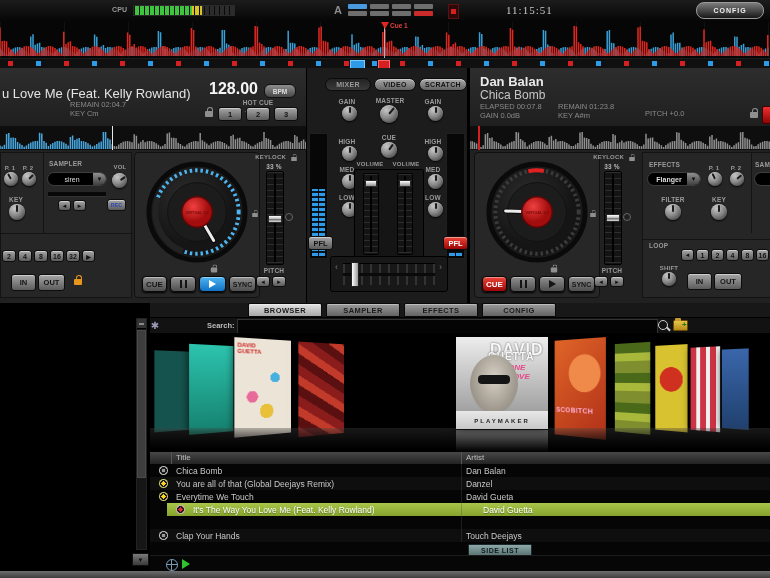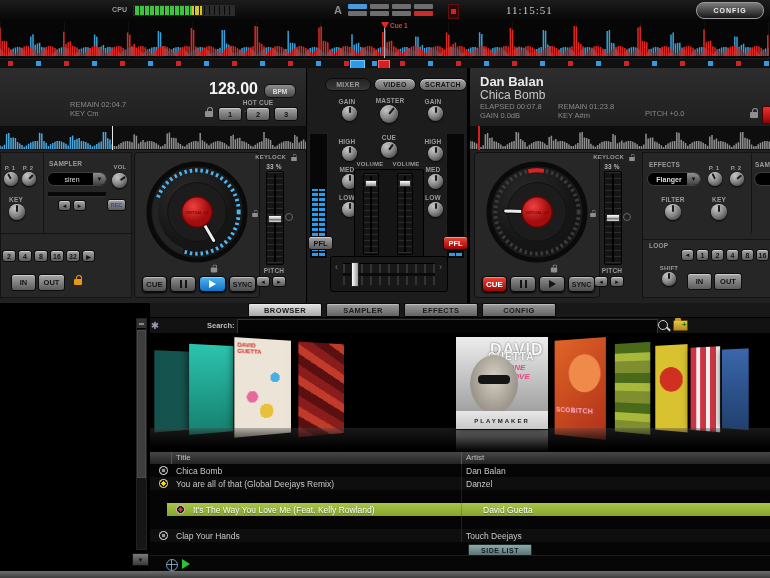--- a/index.html
+++ b/index.html
@@ -124,20 +124,21 @@
         <div class="beatsq" style="left: 680px; background: rgb(212, 32, 32);"></div>
         <div class="beatsq" style="left: 708px; background: rgb(46, 155, 232);"></div>
         <div class="beatsq" style="left: 736px; background: rgb(212, 32, 32);"></div>
         <div class="beatsq" style="left: 764px; background: rgb(46, 155, 232);"></div>
         <div style="position: absolute; left: 378px; top: 1px; width: 10px; height: 7px; background: rgb(212, 32, 32); border: 1px solid rgb(255, 102, 102);"></div>
         <div style="position: absolute; left: 350px; top: 1px; width: 13px; height: 7px; background: rgb(46, 155, 232); border: 1px solid rgb(119, 204, 255);"></div>
       </div>
   </div>
 
   <div class="a" style="left:0;top:68px;width:306px;height:58px;background:linear-gradient(#2d2d2d,#1f1f1f);border-bottom:1px solid #000;">
+    <div class="a" style="left:2px;top:18px;font-size:13px;color:#e3e3e3;white-space:nowrap;">u Love Me (Feat. Kelly Rowland)</div>
     <div class="info" style="left:70px;top:32px;">REMAIN 02:04.7</div>
     <div class="info" style="left:70px;top:41px;">KEY Cm</div>
     <div class="info" style="left:220px;top:39px;">PITCH +0.0</div>
     <div class="a" style="left:178px;top:12px;width:80px;text-align:right;font-size:16px;font-weight:bold;color:#f5f5f5;">128.00</div>
     <div class="a" style="left:264px;top:16px;width:30px;height:12px;border-radius:6px;background:linear-gradient(#8e8e8e,#474747);border:1px solid #111;color:#ddd;font-size:6.5px;font-weight:bold;display:flex;align-items:center;justify-content:center;">BPM</div>
     <div class="lbl" style="left:218px;top:31px;width:80px;">HOT CUE</div>
     <div class="lock" style="left:205px;top:43px;"></div>
     <div class="row" id="hotcuesL" style="left:218px;top:39px;gap:4px;">
         <div class="sbtn" style="width: 24px; height: 14px;">1</div>
         <div class="sbtn" style="width: 24px; height: 14px;">2</div>
@@ -507,20 +508,25 @@
       <div class="trow even" style="top: 0px;">
         <span class="ticon gray"></span>
         <span class="t-title">Chica Bomb</span>
         <span class="t-artist">Dan Balan</span>
       </div>
       <div class="trow odd" style="top: 13px;">
         <span class="ticon yellow"></span>
         <span class="t-title">You are all of that (Global Deejays Remix)</span>
         <span class="t-artist">Danzel</span>
       </div>
+      <div class="trow even" style="top: 26px;">
+        <span class="ticon yellow"></span>
+        <span class="t-title">Everytime We Touch</span>
+        <span class="t-artist">David Gueta</span>
+      </div>
       <div class="trow odd sel" style="top: 39px; margin-left: 17px;">
         <span class="ticon red"></span>
         <span class="t-title">It's The Way You Love Me (Feat. Kelly Rowland)</span>
         <span class="t-artist">David Guetta</span>
       </div>
       <div class="trow odd" style="top: 65px;">
         <span class="ticon gray"></span>
         <span class="t-title">Clap Your Hands</span>
         <span class="t-artist">Touch Deejays</span>
       </div>

